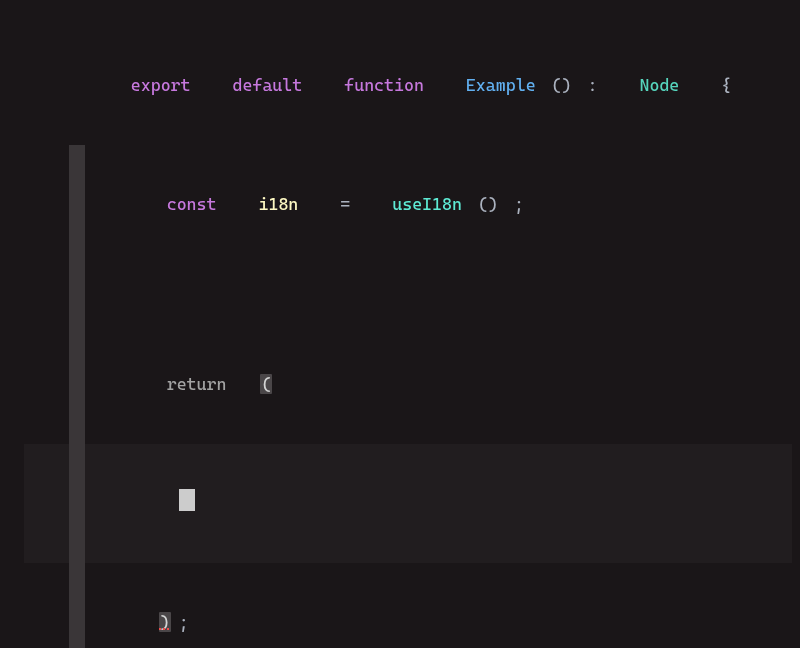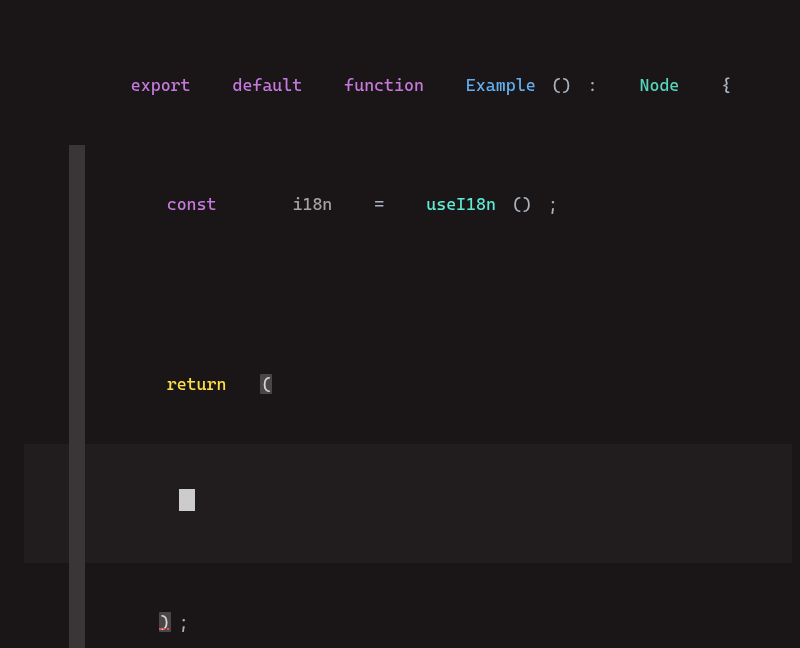--- a/index.html
+++ b/index.html
@@ -53,26 +53,26 @@
       width: 2px;
       height: 22px;
       background-color: #cccccc;
       vertical-align: text-bottom;
       margin-bottom: 2px;
     }
     .kw-export { color: #c678dd; }
     .kw-default { color: #c678dd; }
     .kw-function { color: #c678dd; }
     .kw-const { color: #c678dd; }
-    .kw-return { color: #fde047; }
+    .kw-return { color: #a3a3a3; }
     .fn-name { color: #61afef; }
     .fn-call { color: #5eead4; }
     .type-name { color: #56d4bc; }
     .punct { color: #abb2bf; }
-    .var-name { color: #a3a3a3; margin-left: 34px; }
+    .var-name { color: #fef9c3; }
     .operator { color: #abb2bf; }
     .bracket-match {
       background-color: #4a4648;
       color: #d4d4d4;
       border-radius: 1px;
       padding: 0 1px;
     }
     .error-underline {
       position: relative;
     }

